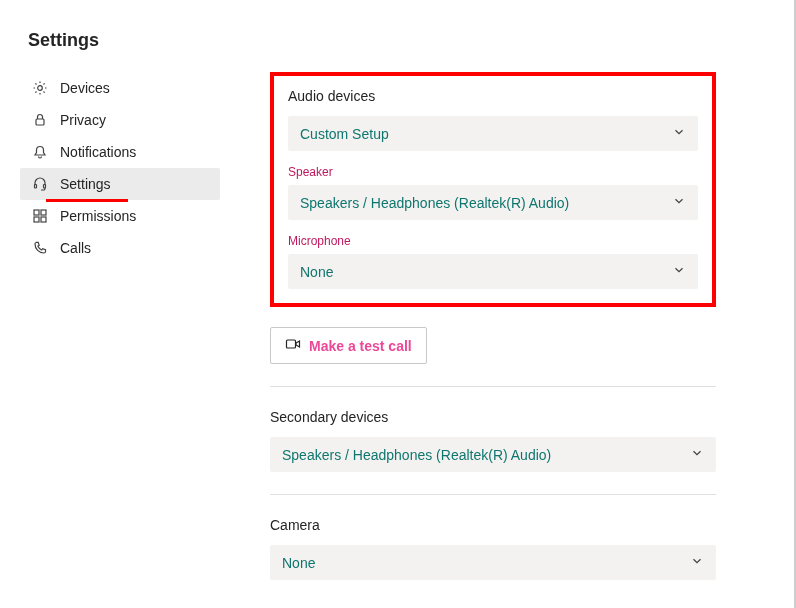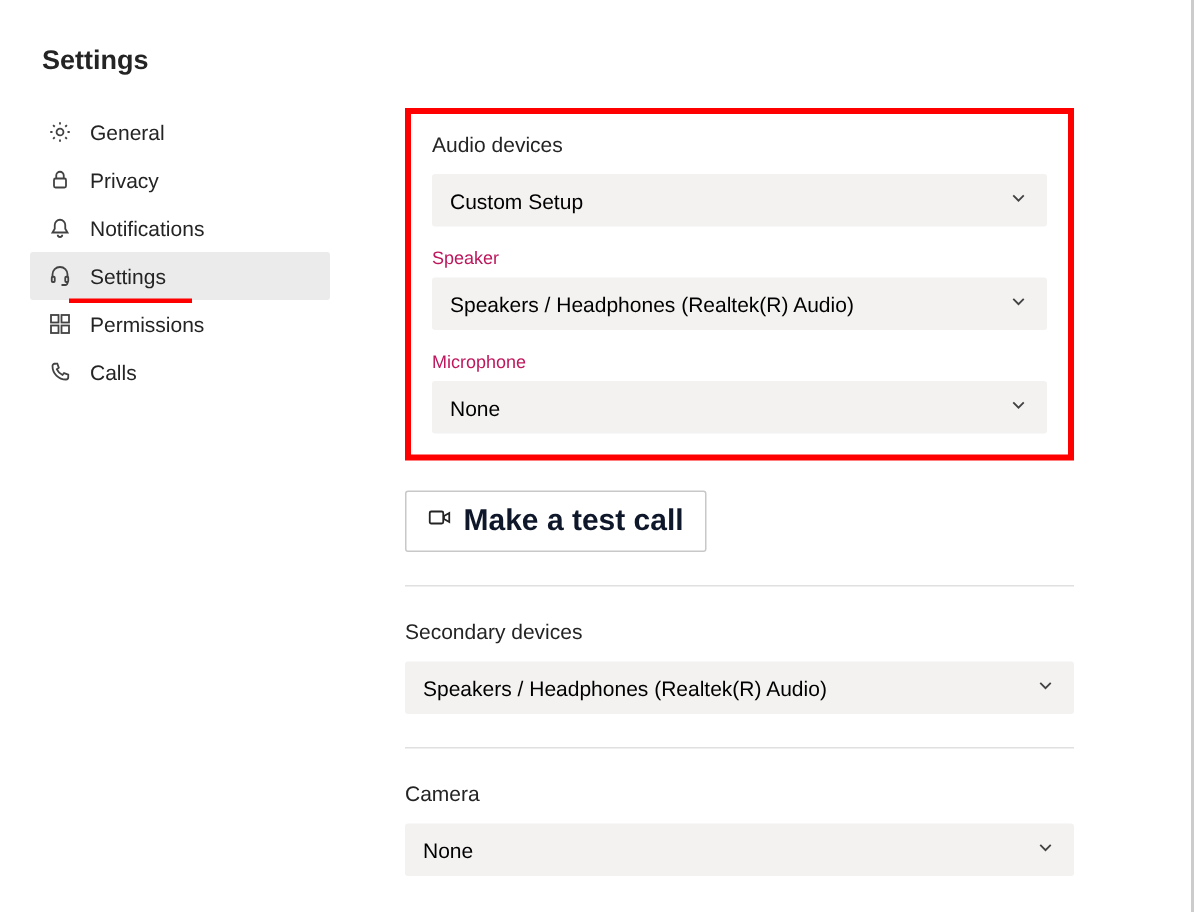--- a/index.html
+++ b/index.html
@@ -100,44 +100,44 @@
       margin-bottom: 6px;
       margin-top: 14px;
     }
     .dropdown {
       display: flex;
       align-items: center;
       justify-content: space-between;
       background: #f3f2f1;
       padding: 9px 12px;
       font-size: 14px;
-      color: #000000;
+      color: #0f766e;
       cursor: pointer;
       border-radius: 2px;
     }
     .dropdown .chevron {
       color: #424242;
     }
     .dropdown .chevron svg {
       width: 14px;
       height: 14px;
       stroke: currentColor;
       fill: none;
       stroke-width: 1.4;
     }
     .test-call-btn {
       display: inline-flex;
       align-items: center;
       gap: 8px;
       background: #ffffff;
       border: 1px solid #c8c8c8;
       padding: 8px 14px;
-      font-size: 20px;
+      font-size: 14px;
       font-weight: 600;
-      color: #0f172a;
+      color: #ec4899;
       border-radius: 2px;
       cursor: pointer;
       margin-top: 4px;
     }
     .test-call-btn svg {
       width: 16px;
       height: 16px;
     }
     .divider {
       border: none;
@@ -170,21 +170,21 @@
 
 <div class="content">
   <div class="sidebar">
     <div class="sidebar-item">
       <span class="icon">
         <svg viewBox="0 0 16 16">
             <circle cx="8" cy="8" r="2.3"></circle>
             <path d="M8 1.5v1.5M8 13v1.5M14.5 8h-1.5M3 8H1.5M12.6 3.4l-1.1 1.1M4.5 11.5l-1.1 1.1M12.6 12.6l-1.1-1.1M4.5 4.5L3.4 3.4"></path>
           </svg>
       </span>
-      <span>General</span>
+      <span>Devices</span>
     </div>
     <div class="sidebar-item">
       <span class="icon">
         <svg viewBox="0 0 16 16">
             <rect x="4" y="7" width="8" height="6" rx="1"></rect>
             <path d="M5.5 7V5a2.5 2.5 0 0 1 5 0v2"></path>
           </svg>
       </span>
       <span>Privacy</span>
     </div>

